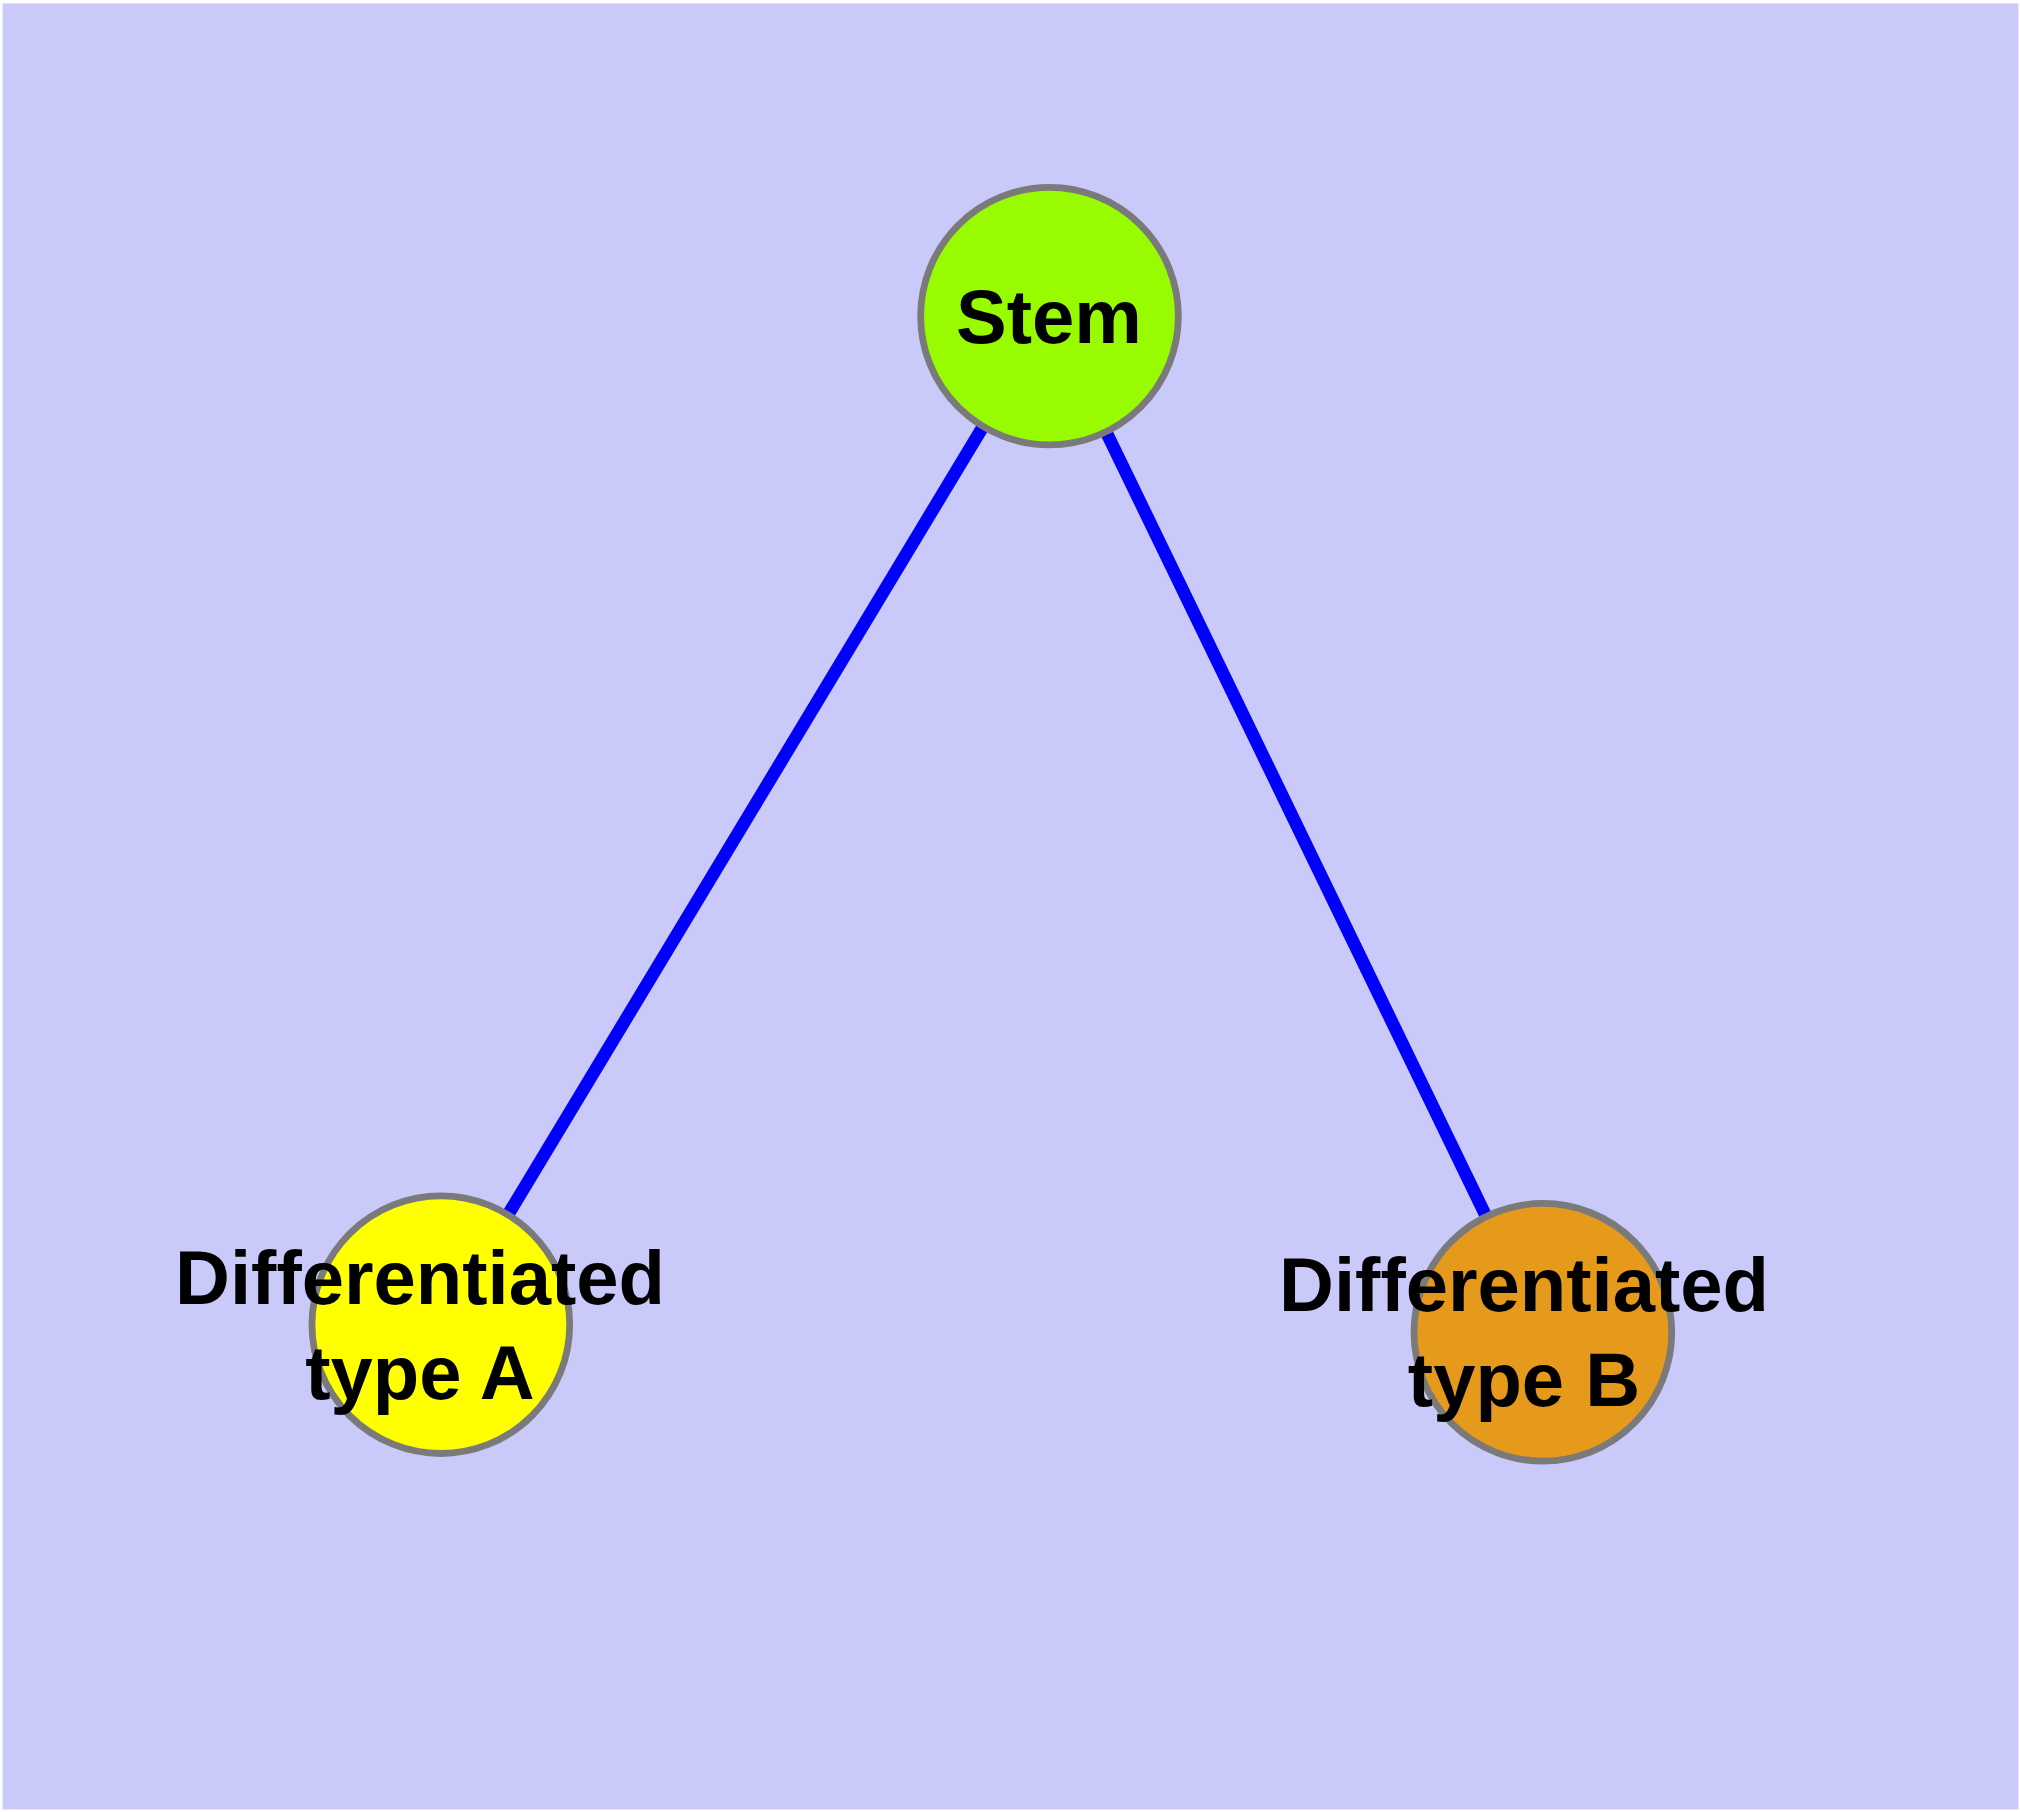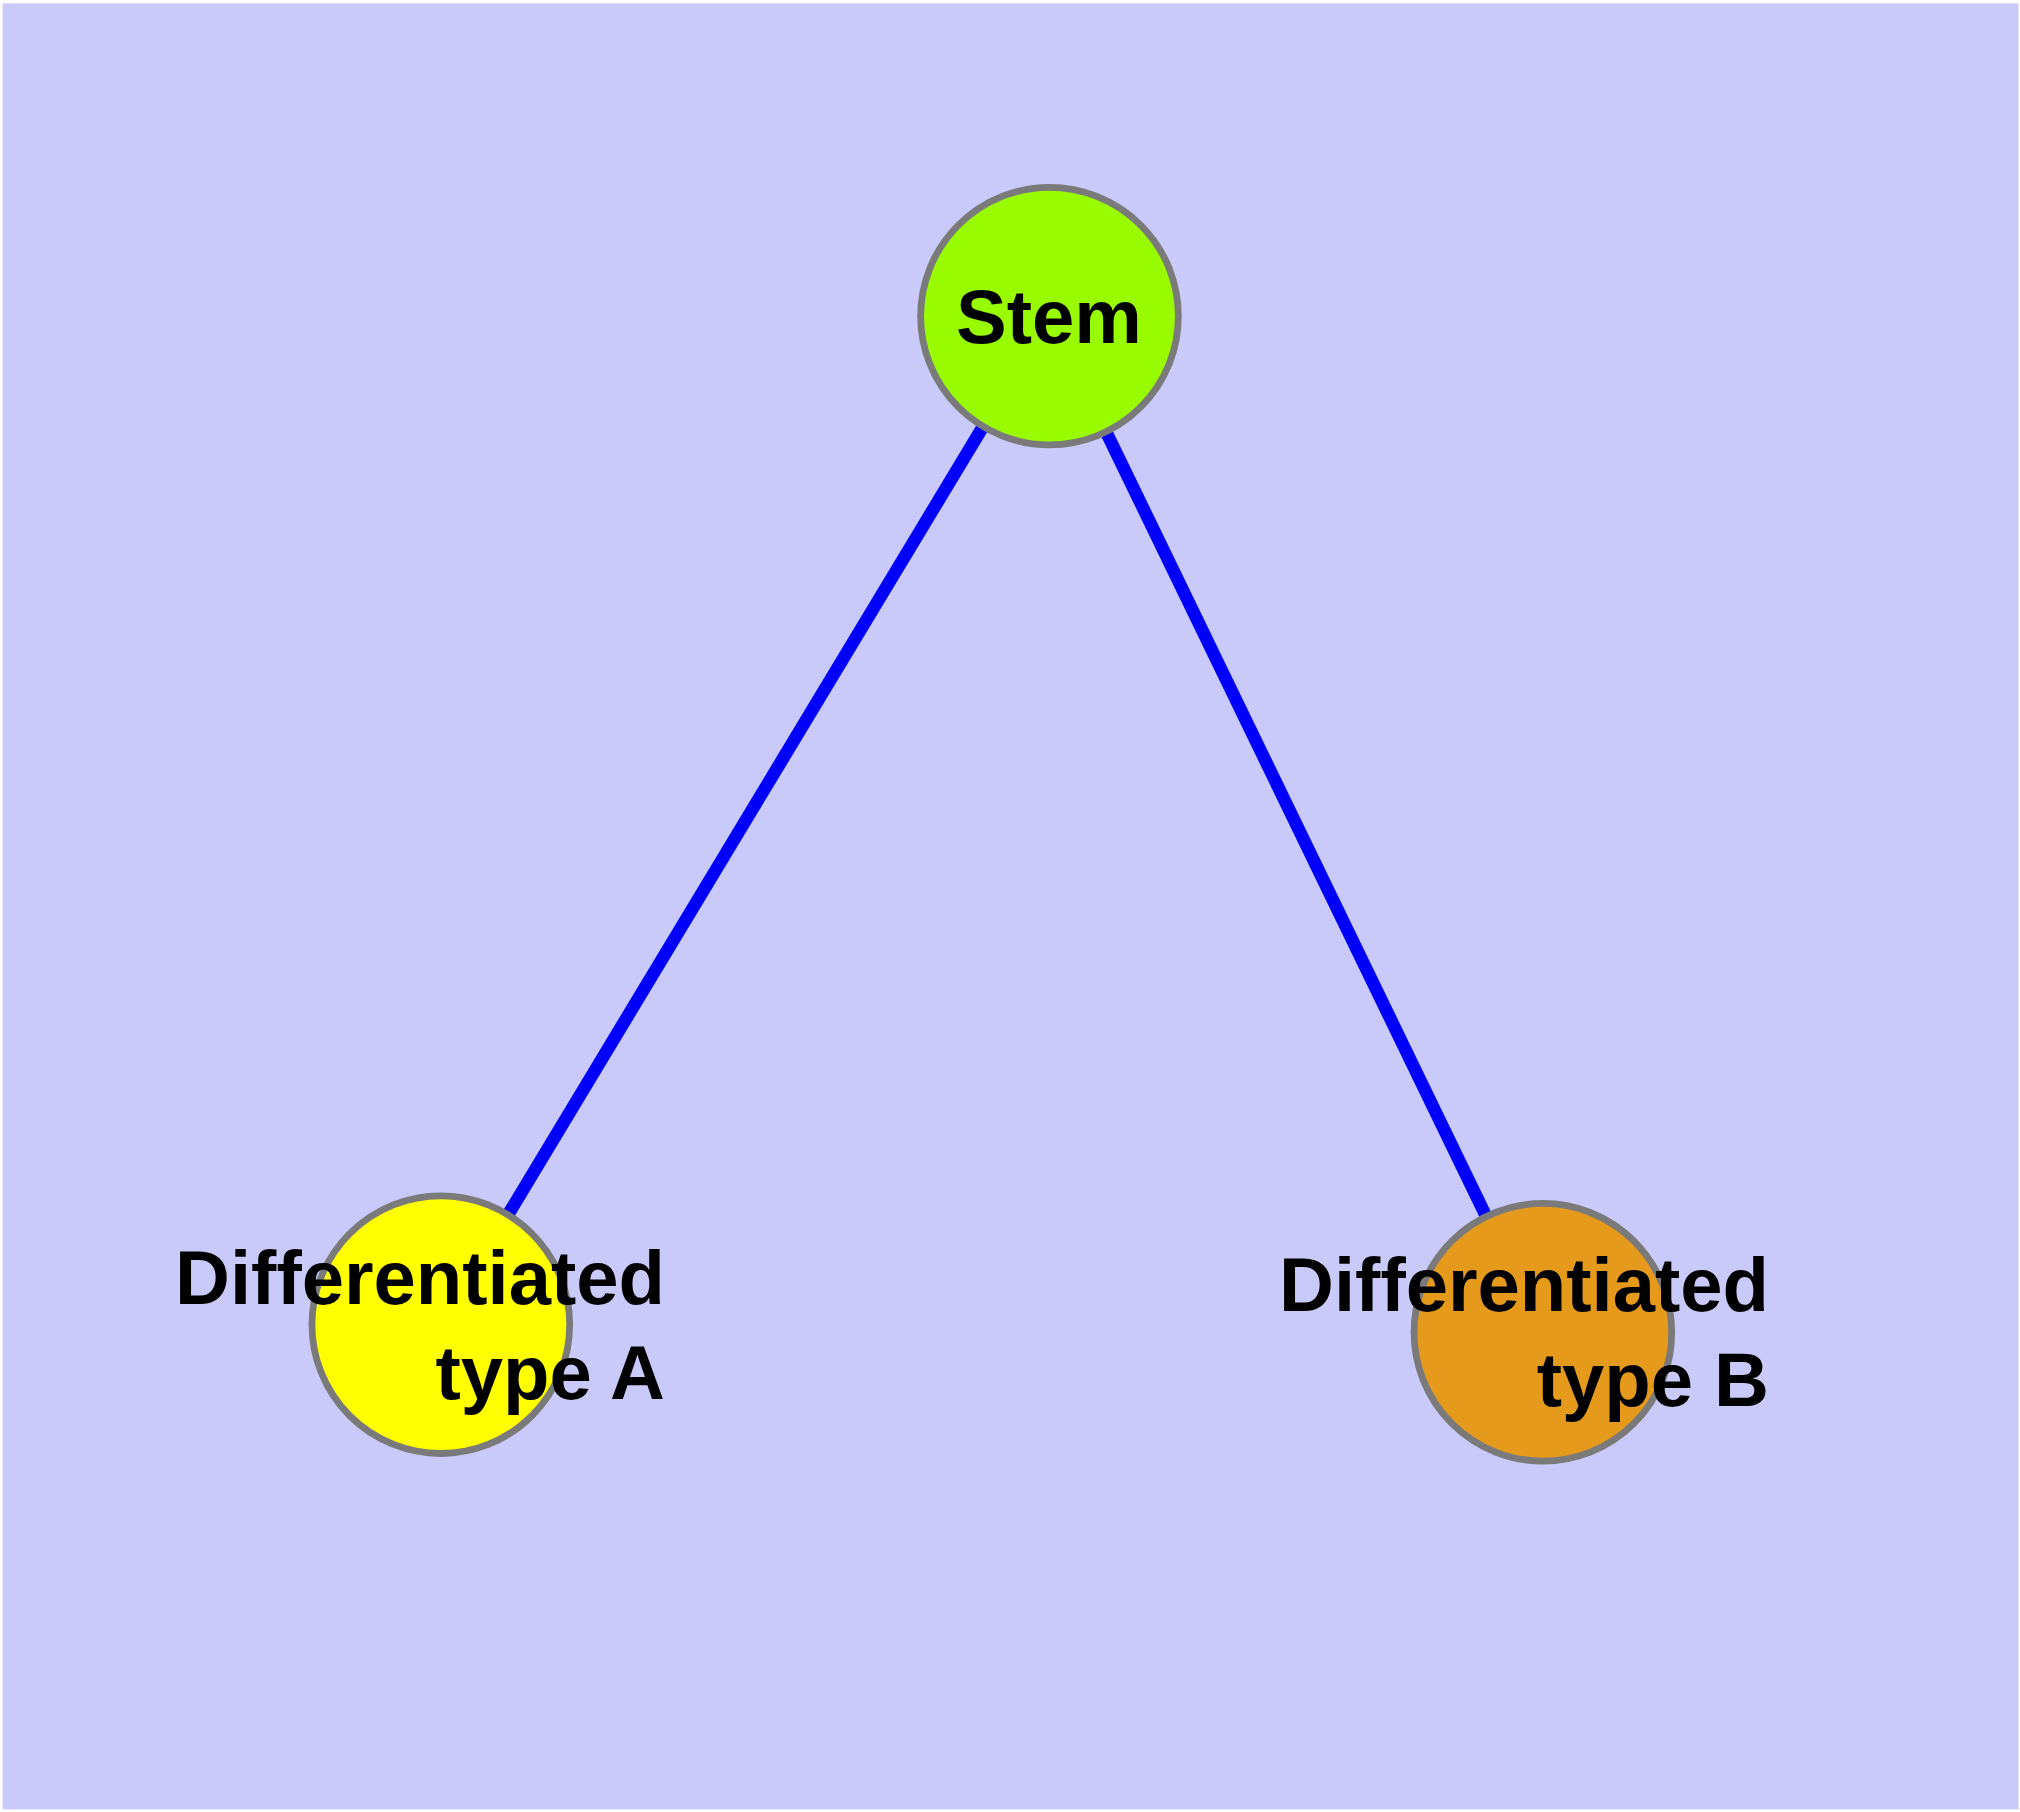--- a/index.html
+++ b/index.html
@@ -19,21 +19,21 @@
     position: absolute;
     left: 0;
     top: 0;
     width: 100%;
     height: 100%;
     display: block;
   }
   .node-label {
     position: absolute;
     transform: translate(-50%, -50%);
-    text-align: right;
+    text-align: center;
     white-space: pre-line;
     font-weight: bold;
     font-size: 76px;
     line-height: 95px;
     color: #000000;
     pointer-events: none;
   }
 </style>
 </head>
 <body>

